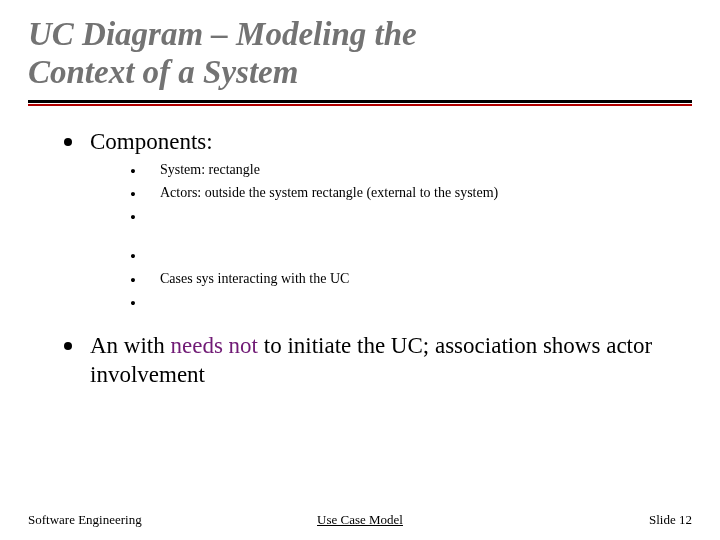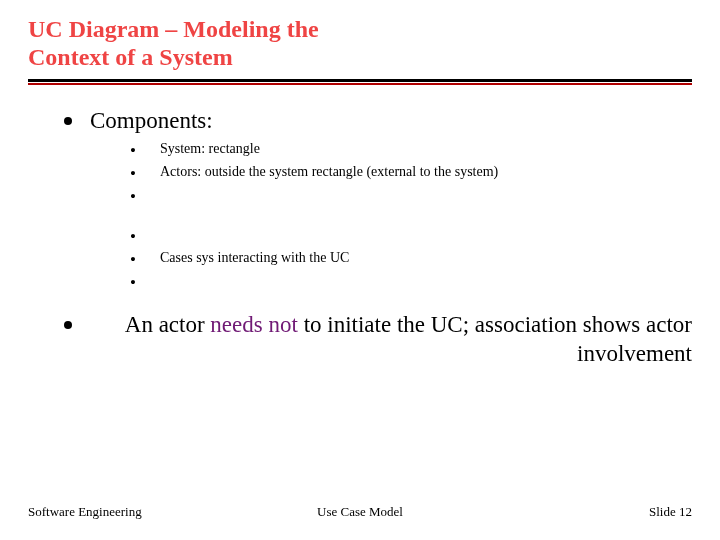--- a/index.html
+++ b/index.html
@@ -1,31 +1,31 @@
 <!DOCTYPE html>
 <html><head>
 <meta charset="utf-8">
 <style>
   * { margin: 0; padding: 0; box-sizing: border-box; }
   html, body { width: 720px; height: 540px; background: #fff; font-family: "Times New Roman", Times, serif; color: #000; }
   .slide { width: 720px; height: 540px; position: relative; padding: 16px 28px 0 28px; }
-  .title { font-size: 24px; font-weight: bold; color: #ef4444; line-height: 1.15; margin-bottom: 8px; }
+  .title { font-size: 33px; font-weight: bold; color: #737373; line-height: 1.15; margin-bottom: 8px; font-style: italic; }
   .rule-dark { height: 3px; background: #000; width: 100%; }
   .rule-red { height: 2px; background: #b00000; width: 100%; margin-top: 1px; }
   .content { margin-top: 22px; padding-left: 36px; }
-  .lvl1 { display: flex; align-items: flex-start; margin-bottom: 4px; text-align: right; }
+  .lvl1 { display: flex; align-items: flex-start; margin-bottom: 4px; }
   .lvl1 .dot { width: 8px; height: 8px; border-radius: 50%; background: #000; margin-top: 10px; margin-right: 18px; flex: 0 0 auto; }
   .lvl1 .txt { font-size: 23px; line-height: 1.25; }
   .sublist { margin-left: 62px; margin-top: 4px; margin-bottom: 18px; }
   .lvl2 { display: flex; align-items: flex-start; margin-bottom: 2px; }
   .lvl2 .b2 { width: 14px; font-size: 17px; line-height: 1.25; text-align: center; margin-right: 20px; flex: 0 0 auto; }
   .lvl2 .txt2 { font-size: 14px; line-height: 1.25; }
   .hl { color: #701a75; }
-  .footer { position: absolute; bottom: 20px; left: 0; width: 720px; display: flex; justify-content: space-between; padding: 0 28px; font-size: 13px; }
-  .footer .center { position: absolute; left: 0; width: 720px; text-align: center; }
+  .footer { position: absolute; bottom: 12px; left: 0; width: 720px; display: flex; justify-content: space-between; padding: 0 28px; font-size: 13px; }
+  .footer .center { position: absolute; left: 0; width: 720px; text-align: center; text-decoration: underline; }
   .footer .right { margin-left: auto; }
 </style>
 </head>
 <body>
 
 <div class="slide">
   <div class="title">
     <span>UC Diagram – Modeling the</span><br>
     <span>Context of a System</span>
   </div>
@@ -61,21 +61,21 @@
         <span class="txt2">Cases sys interacting with the UC</span>
       </div>
       <div class="lvl2">
         <span class="b2">•</span>
       </div>
     </div>
 
     <div class="lvl1">
       <span class="dot"></span>
       <span class="txt">
-        <span>An actor </span><span class="hl">needs not</span><span> to initiate the UC; association shows actor involvement</span>
+        <span>An with </span><span class="hl">needs not</span><span> to initiate the UC; association shows actor involvement</span>
       </span>
     </div>
 
   </div>
 
   <div class="footer">
     <span>Software Engineering</span>
     <span class="center">Use Case Model</span>
     <span class="right">Slide  12</span>
   </div>

